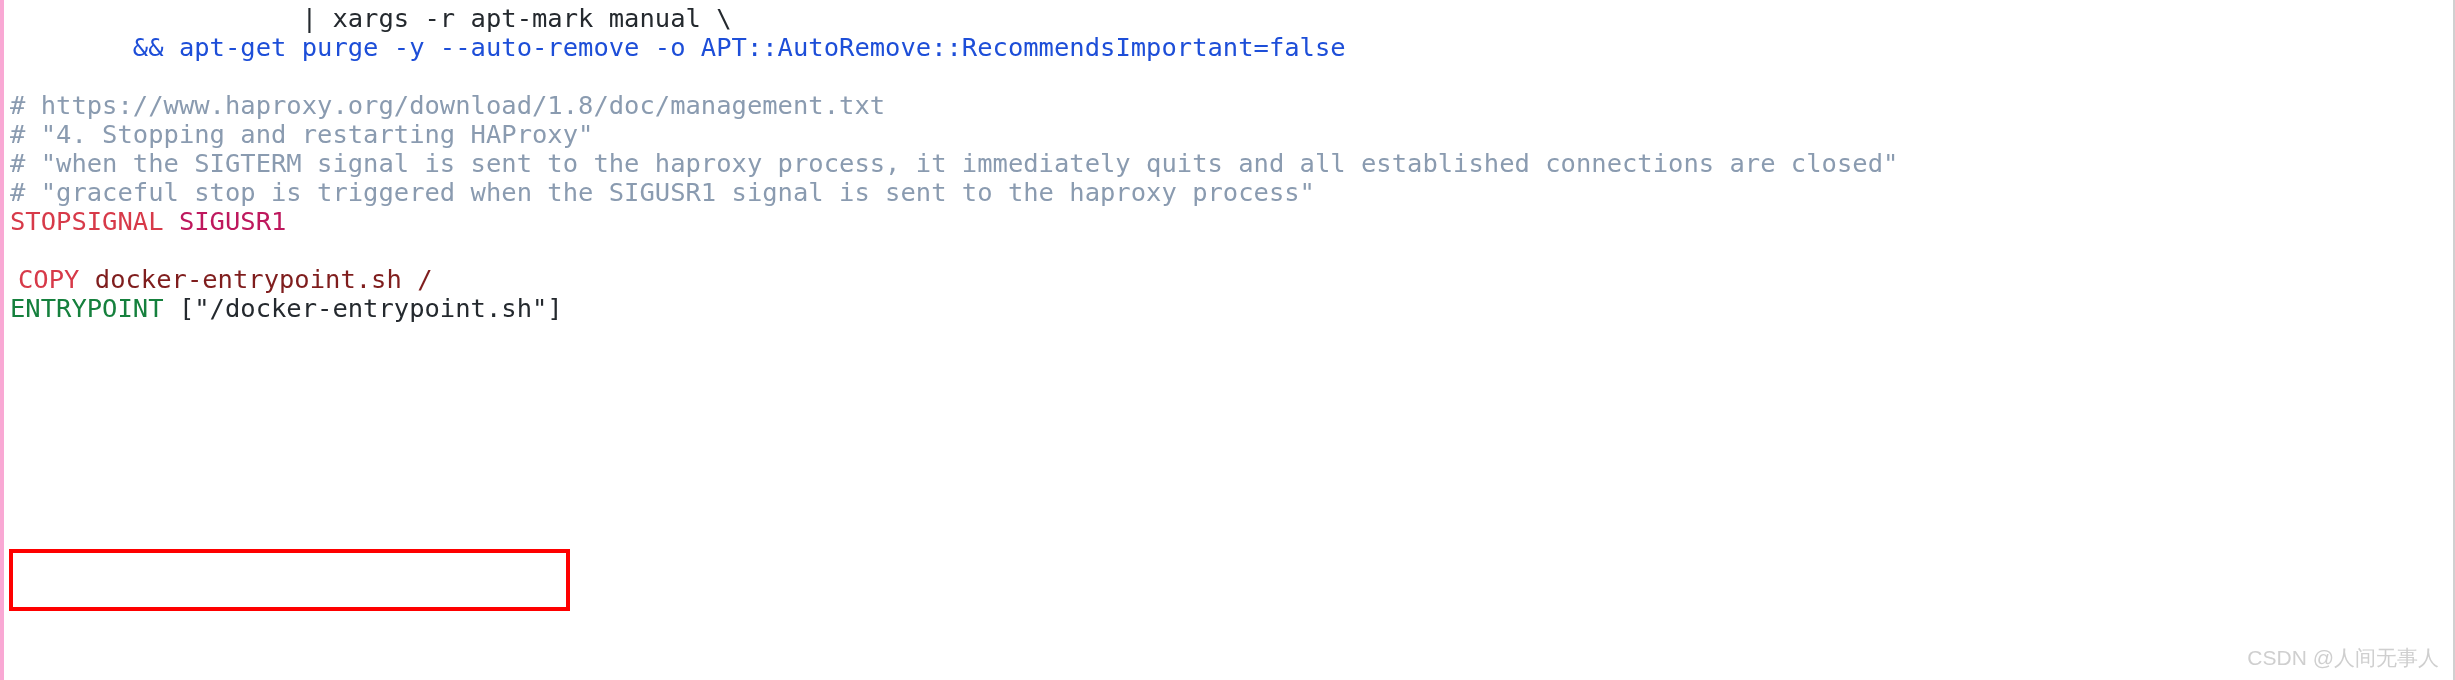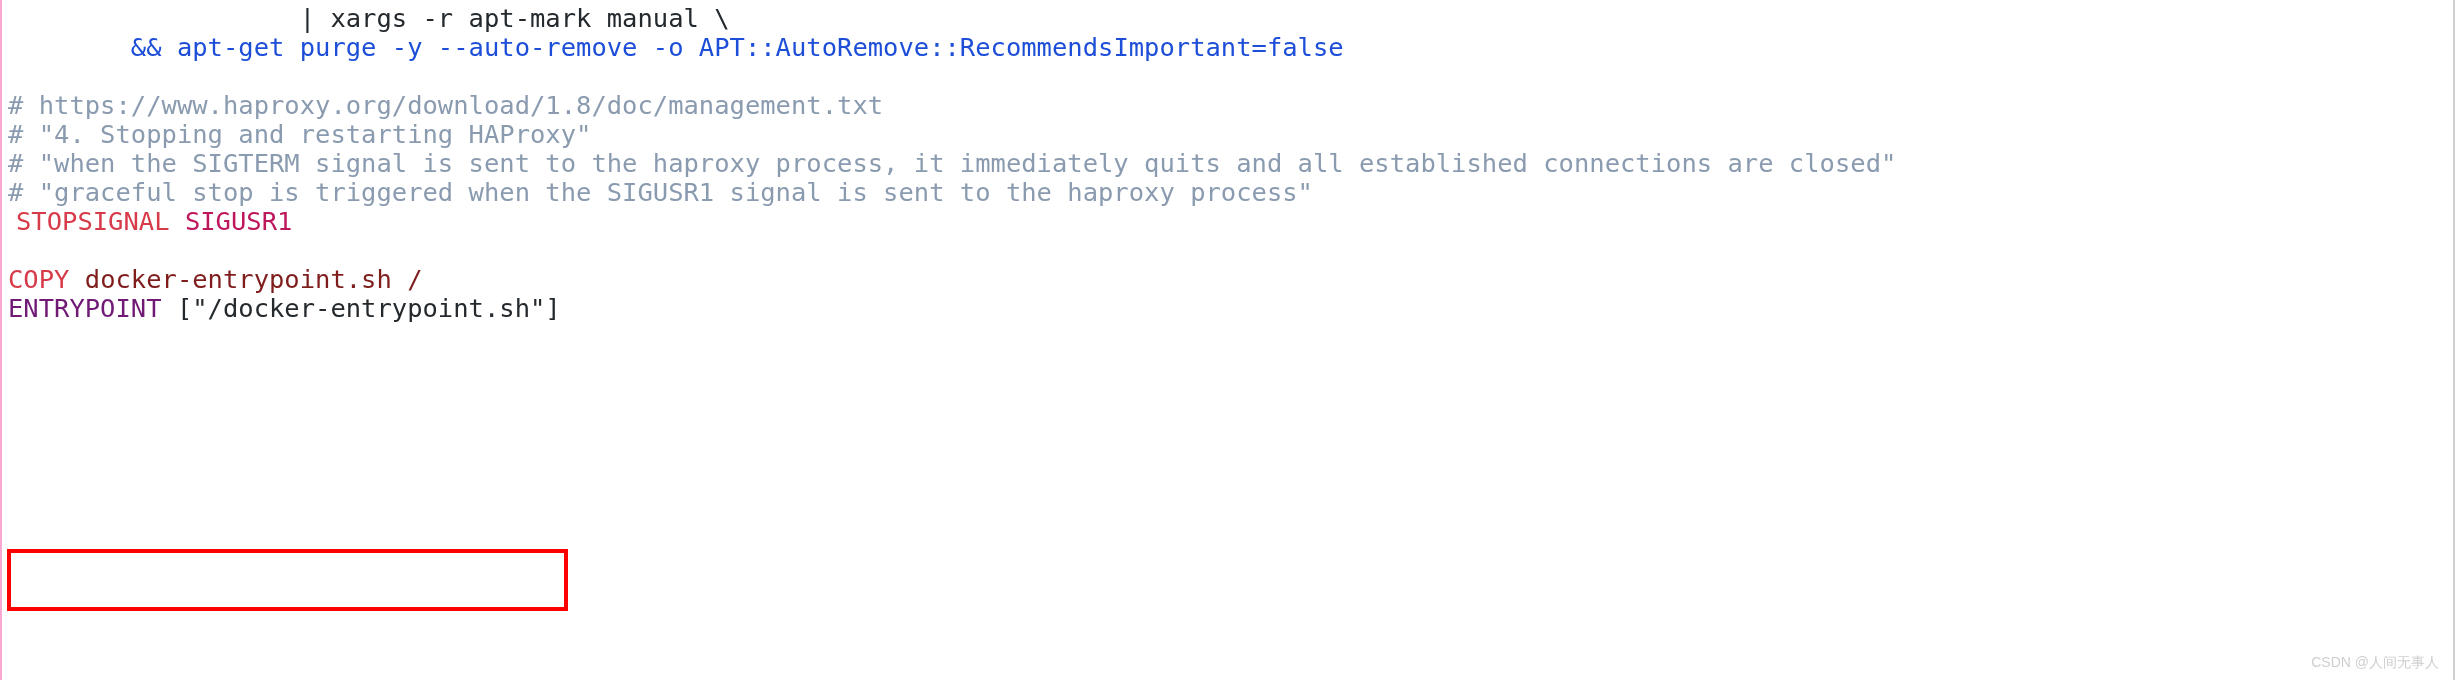--- a/index.html
+++ b/index.html
@@ -14,21 +14,21 @@
     font-family: "DejaVu Sans Mono", "Liberation Mono", monospace;
   }
 
   
   #code-viewer {
     position: relative;
     box-sizing: border-box;
     width: 2455px;
     height: 680px;
     background: #ffffff;
-    border-left: 2px solid #f9a8d4;
+    border-left: 4px solid #f9a8d4;
     border-right: 2px solid #d0d0d0;
     padding: 0;
   }
 
   #code-block {
     position: absolute;
     top: 0;
     left: 0;
     right: 0;
     padding: 4px 0 0 6px;
@@ -66,21 +66,21 @@
     background: transparent;
     pointer-events: none;
   }
 
   
   #watermark {
     position: absolute;
     right: 14px;
     bottom: 8px;
     font-family: "Liberation Sans", "DejaVu Sans", sans-serif;
-    font-size: 14px;
+    font-size: 21px;
     color: #cfcfcf;
     white-space: pre;
     user-select: none;
   }
 </style>
 </head>
 <body>
 
 <div id="code-viewer">
 
@@ -93,27 +93,27 @@
     <div class="code-line blank"><span></span></div>
 
     <div class="code-line"><span class="tok-comment" style="color: rgb(138, 155, 176);"># https://www.haproxy.org/download/1.8/doc/management.txt</span></div>
 
     <div class="code-line"><span class="tok-comment" style="color: rgb(138, 155, 176);"># "4. Stopping and restarting HAProxy"</span></div>
 
     <div class="code-line"><span class="tok-comment" style="color: rgb(138, 155, 176);"># "when the SIGTERM signal is sent to the haproxy process, it immediately quits and all established connections are closed"</span></div>
 
     <div class="code-line"><span class="tok-comment" style="color: rgb(138, 155, 176);"># "graceful stop is triggered when the SIGUSR1 signal is sent to the haproxy process"</span></div>
 
-    <div class="code-line"><span class="tok-kw" style="color: rgb(215, 58, 73); margin-left: 8px;">STOPSIGNAL</span><span class="tok-plain" style="color: #be185d;"> SIGUSR1</span></div>
+    <div class="code-line"><span class="tok-kw" style="color: rgb(215, 58, 73);">STOPSIGNAL</span><span class="tok-plain" style="color: #be185d;"> SIGUSR1</span></div>
 
     <div class="code-line blank"><span></span></div>
 
-    <div class="code-line"><span class="tok-kw" style="color: rgb(215, 58, 73);">COPY</span><span class="tok-plain" style="color: #7f1d1d;"> docker-entrypoint.sh /</span></div>
+    <div class="code-line"><span class="tok-kw" style="color: rgb(215, 58, 73); margin-left: 8px;">COPY</span><span class="tok-plain" style="color: #7f1d1d;"> docker-entrypoint.sh /</span></div>
 
-    <div class="code-line"><span class="tok-kw" style="color: #701a75;">ENTRYPOINT</span><span class="tok-plain" style="color: rgb(36, 41, 46);"> ["/docker-entrypoint.sh"]</span></div>
+    <div class="code-line"><span class="tok-kw" style="color: #15803d;">ENTRYPOINT</span><span class="tok-plain" style="color: rgb(36, 41, 46);"> ["/docker-entrypoint.sh"]</span></div>
 
   </div>
 
   <div id="copy-highlight-box" style="border-color: rgb(254, 0, 0);"></div>
 
   <div id="watermark">CSDN @人间无事人</div>
 
 </div>
 
 </body></html>

